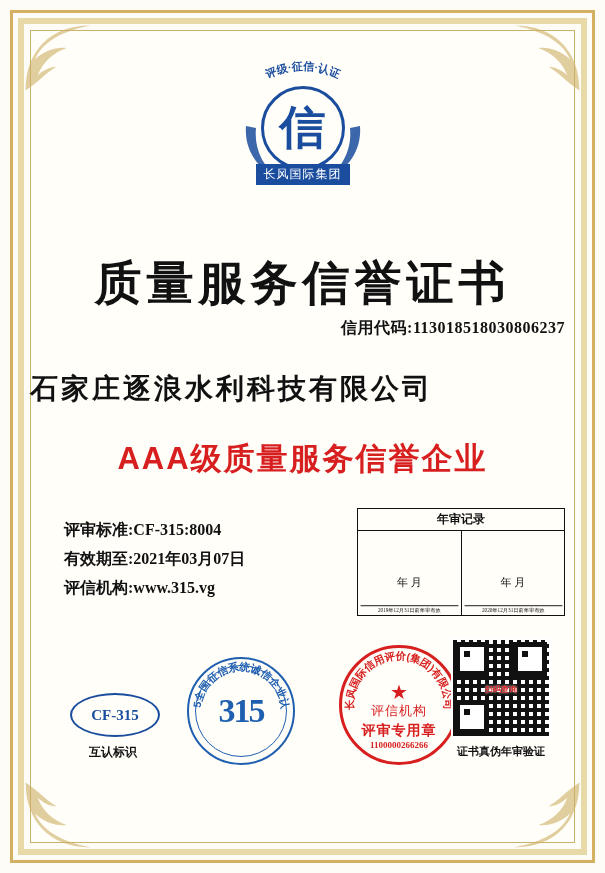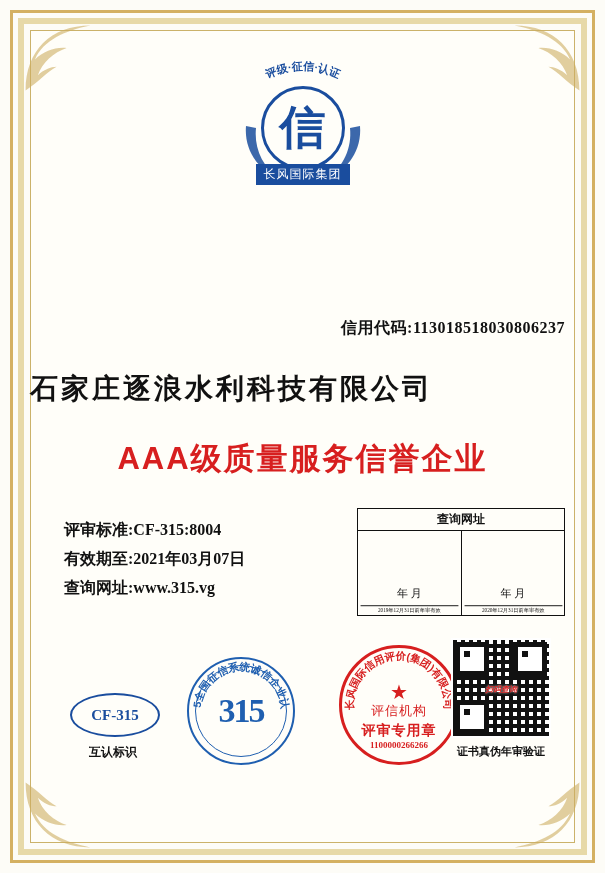--- a/index.html
+++ b/index.html
@@ -201,21 +201,21 @@
     position: relative;
     display: flex;
     flex-direction: column;
     justify-content: flex-end;
   }
   .review-col:first-child { border-right: 1px solid #111; }
   .review-ym {
     text-align: center;
     font-size: 11px;
     color: #111;
-    padding-bottom: 4px;
+    padding-bottom: 15px;
   }
   .review-note {
     font-size: 5.5px;
     text-align: center;
     color: #111;
     border-top: 1px solid #111;
     padding: 1px 0;
     letter-spacing: 0;
     transform: scale(0.95);
   }
@@ -393,21 +393,20 @@
   .qr-overlay {
     position: absolute;
     left: 0;
     right: 0;
     top: 46%;
     text-align: center;
     font-size: 8px;
     color: #d71f1f;
     font-weight: bold;
     text-shadow: 0 0 2px #fff;
-    font-style: italic;
   }
   .qr-caption {
     margin-top: 6px;
     font-size: 11px;
     font-weight: bold;
     color: #111;
   }
 </style>
 </head>
 <body>
@@ -440,43 +439,44 @@
             <textPath href="#emblemArc" startOffset="50%" text-anchor="middle">评级·征信·认证</textPath>
           </text>
           <path d="M28 66 C26 90 40 110 62 120 C44 106 36 88 38 68 Z" fill="#1a4d9e" opacity="0.85"></path>
           <path d="M142 66 C144 90 130 110 108 120 C126 106 134 88 132 68 Z" fill="#1a4d9e" opacity="0.85"></path>
         </svg>
         <div class="emblem-circle">信</div>
         <div class="emblem-band">长风国际集团</div>
       </div>
     </div>
 
+    <div class="title">质量服务信誉证书</div>
 
     <div class="credit-code">
       <span>信用代码:</span><span>113018518030806237</span>
     </div>
 
     <div class="company">石家庄逐浪水利科技有限公司</div>
 
     <div class="grade">AAA级质量服务信誉企业</div>
 
     <div class="details">
       <div class="row">
         <span class="label">评审标准:</span><span>CF-315:8004</span>
       </div>
       <div class="row">
         <span class="label">有效期至:</span><span>2021年03月07日</span>
       </div>
       <div class="row">
-        <span class="label">查询网址:</span><span>www.315.vg</span>
+        <span class="label">评信机构:</span><span>www.315.vg</span>
       </div>
     </div>
 
     <div class="review-table">
-      <div class="review-title">查询网址</div>
+      <div class="review-title">年审记录</div>
       <div class="review-cols">
         <div class="review-col">
           <div class="review-ym">年  月</div>
           <div class="review-note">2019年12月31日前年审有效</div>
         </div>
         <div class="review-col">
           <div class="review-ym">年  月</div>
           <div class="review-note">2020年12月31日前年审有效</div>
         </div>
       </div>

